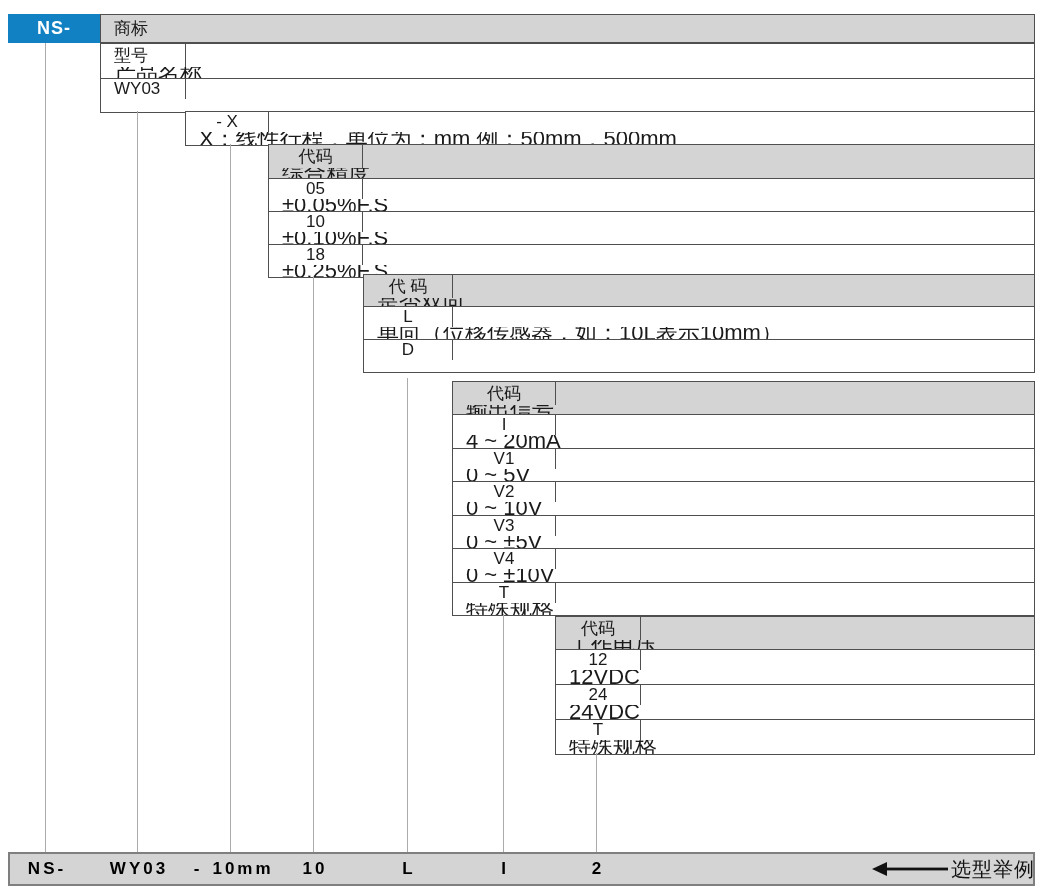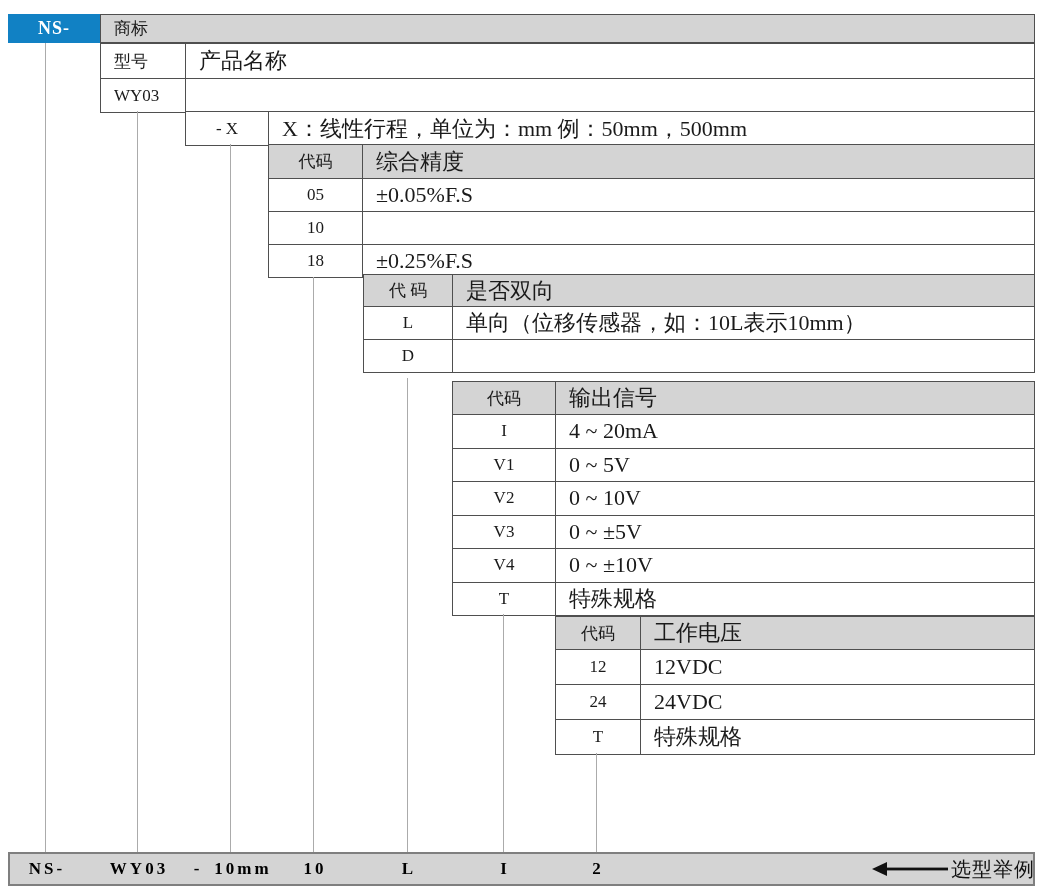--- a/index.html
+++ b/index.html
@@ -1,22 +1,22 @@
 <!DOCTYPE html>
 <html><head>
 <meta charset="utf-8">
 <style>
   html,body{margin:0;padding:0;background:#ffffff;}
   .canvas{
     position:relative; width:1045px; height:894px; background:#ffffff;
-    font-family:Liberation Serif, serif; color:#1a1a1a; overflow:hidden;
+    font-family:Liberation Sans, sans-serif; color:#1a1a1a; overflow:hidden;
   }
   
   .tbl{position:absolute; background:#ffffff; border:1px solid #4f4f4f; box-sizing:border-box;}
-  .row{display:flex; box-sizing:border-box; border-top:1px solid #4f4f4f; align-items:stretch;}
+  .row{display:flex; box-sizing:border-box; border-top:1px solid #4f4f4f; align-items:stretch;flex-direction:column;}
   .row:first-child{border-top:none;}
   .row.hdr{background:#d4d4d4;justify-content:flex-end;}
   .ccode{display:flex; align-items:center; justify-content:center;
          border-right:1px solid #4f4f4f; box-sizing:border-box; font-size:17px; flex:0 0 auto;}
   .cval{flex:1 1 auto; display:flex; align-items:center; padding-left:13px; font-size:22px;
         box-sizing:border-box; overflow:hidden; white-space:nowrap;}
   .ccode.left{justify-content:flex-start; padding-left:13px;}
 
   
   .t-model .row{height:34px;}
@@ -81,20 +81,21 @@
     <div class="row hdr">
       <div class="ccode" style="width:94px;">代码</div>
       <div class="cval">综合精度</div>
     </div>
     <div class="row">
       <div class="ccode" style="width:94px;">05</div>
       <div class="cval">±0.05%F.S</div>
     </div>
     <div class="row">
       <div class="ccode" style="width:94px;">10</div>
+      <div class="cval">±0.10%F.S</div>
     </div>
     <div class="row">
       <div class="ccode" style="width:94px;">18</div>
       <div class="cval">±0.25%F.S</div>
     </div>
   </div>
 
   <div class="tbl t-dir" style="left:363px; top:274px; width:672px;">
     <div class="row hdr">
       <div class="ccode" style="width:89px;">代 码</div>

